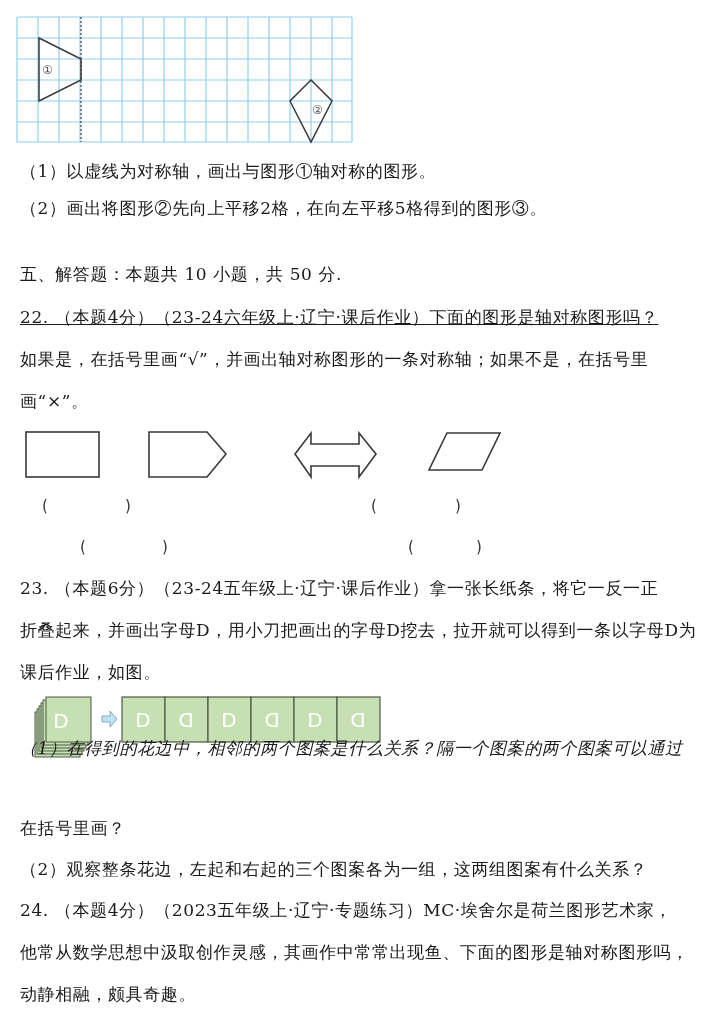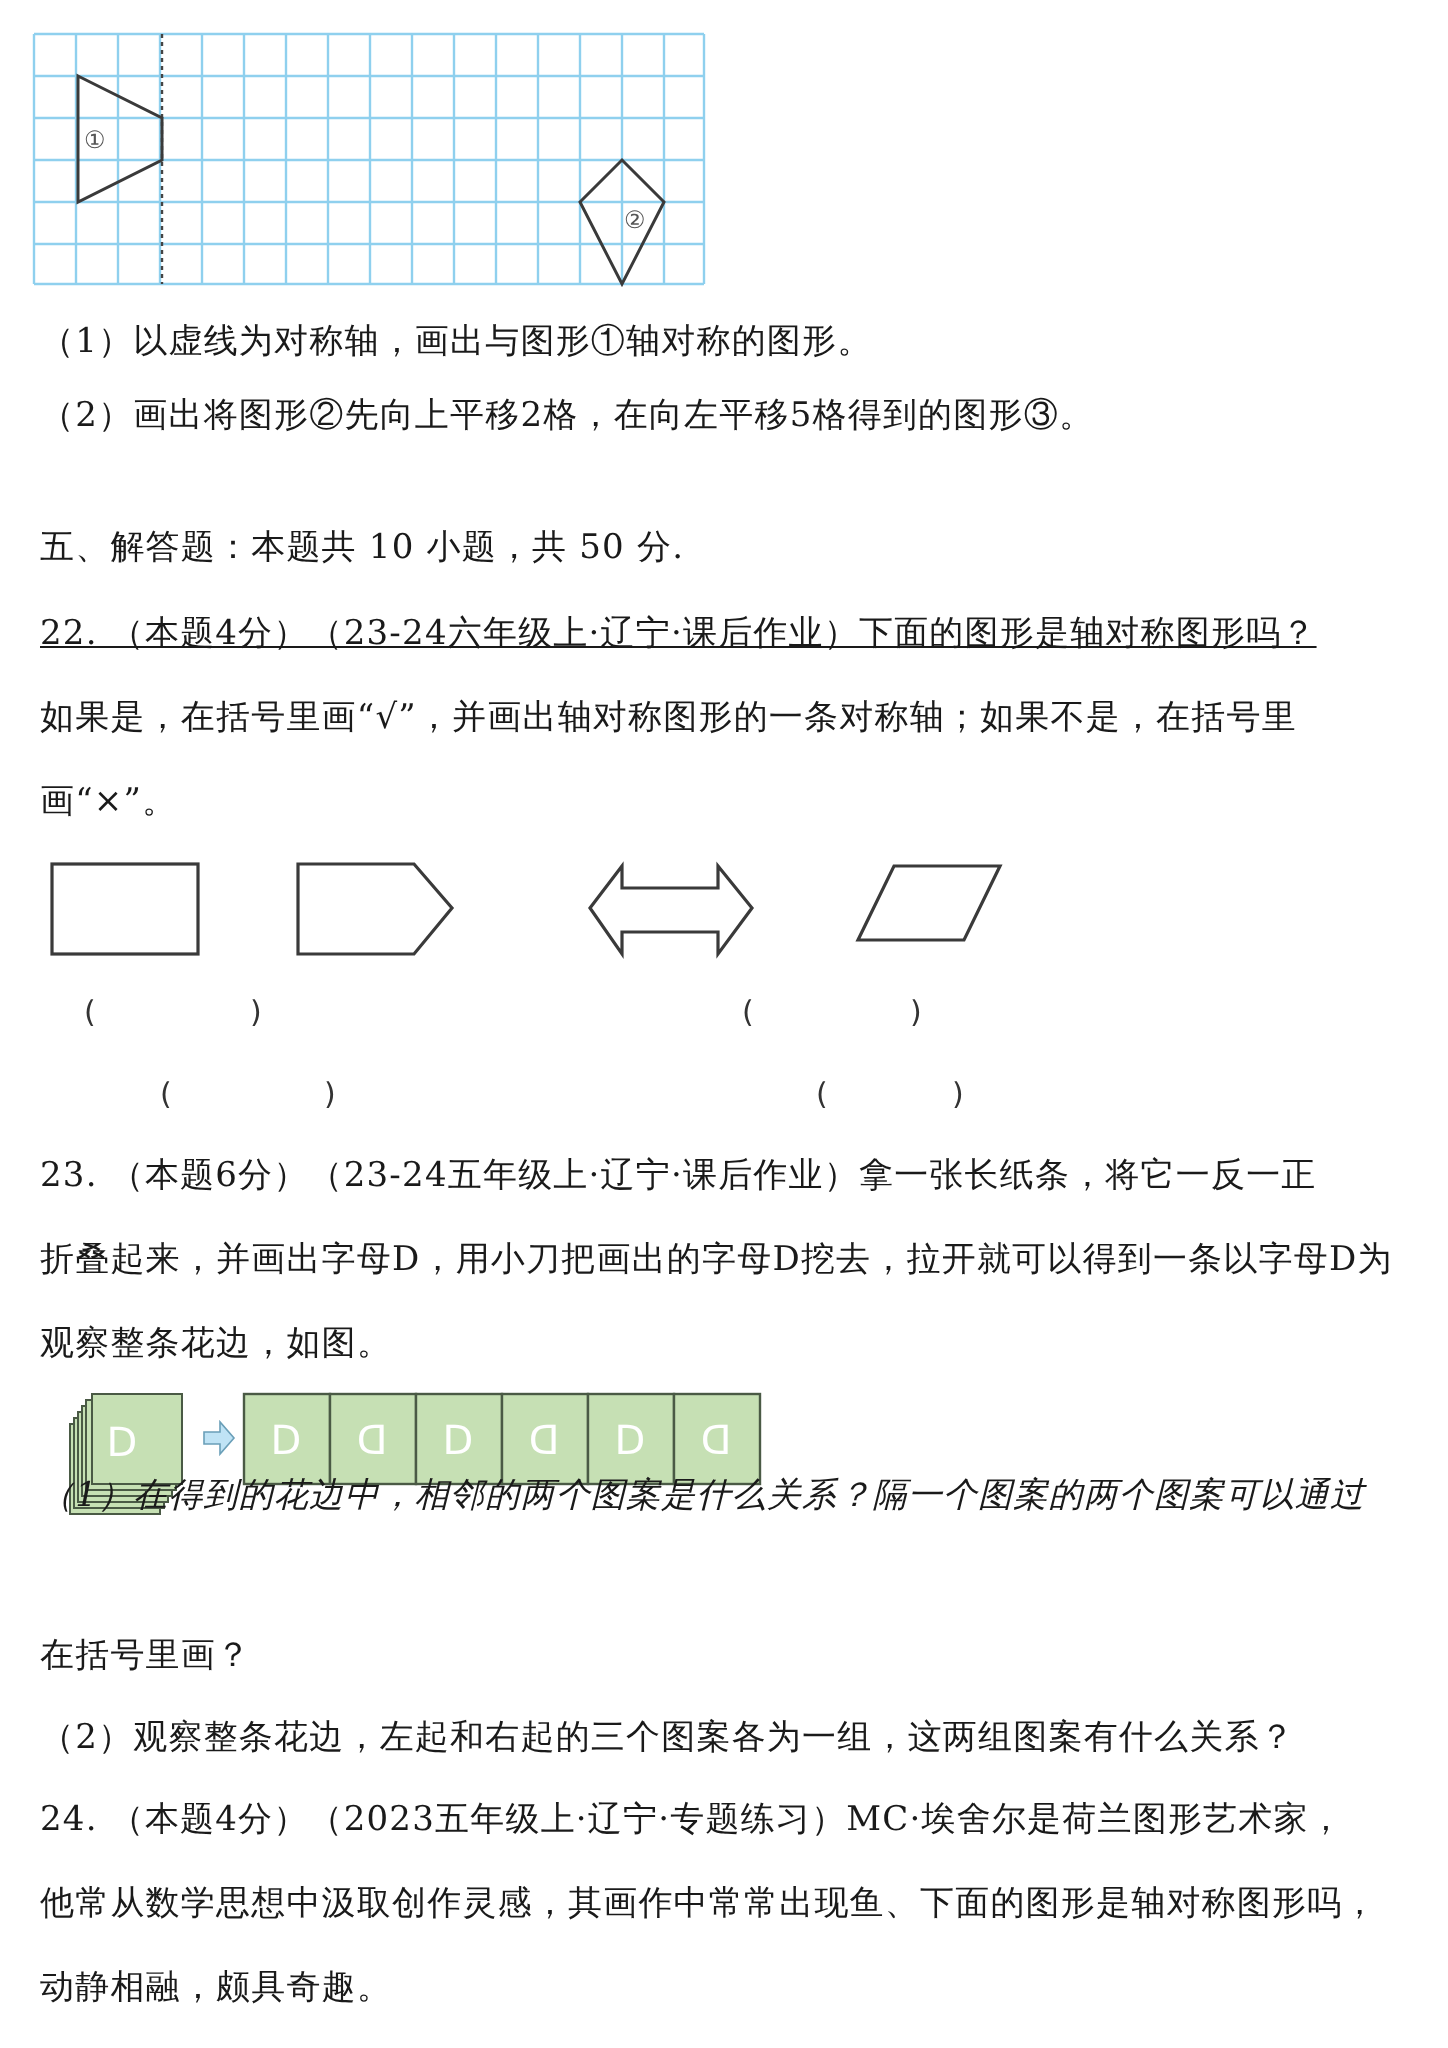--- a/index.html
+++ b/index.html
@@ -77,21 +77,21 @@
 <span class="paren" style="left:125px;top:497px;">)</span>
 <span class="paren" style="left:371px;top:497px;">(</span>
 <span class="paren" style="left:455px;top:497px;">)</span>
 <span class="paren" style="left:80px;top:538px;">(</span>
 <span class="paren" style="left:162px;top:538px;">)</span>
 <span class="paren" style="left:408px;top:538px;">(</span>
 <span class="paren" style="left:476px;top:538px;">)</span>
 
 <div class="line" style="top:577px;">23. （本题6分）（23-24五年级上·辽宁·课后作业）拿一张长纸条，将它一反一正</div>
 <div class="line" style="top:619px;">折叠起来，并画出字母D，用小刀把画出的字母D挖去，拉开就可以得到一条以字母D为</div>
-<div class="line" style="top:661px;">观察整条花边，如图。</div>
+<div class="line" style="top:661px;">课后作业，如图。</div>
 
 <svg style="left:0;top:690px;" width="400" height="70">
 
   <g fill="#c6e0b4" stroke="#4a5a45" stroke-width="1">
     <rect x="35" y="22" width="45" height="45"></rect>
     <rect x="37" y="19" width="45" height="45"></rect>
     <rect x="39" y="16" width="45" height="45"></rect>
     <rect x="41" y="13" width="45" height="45"></rect>
     <rect x="43" y="10" width="45" height="45"></rect>
     <rect x="46" y="7" width="45" height="45"></rect>

